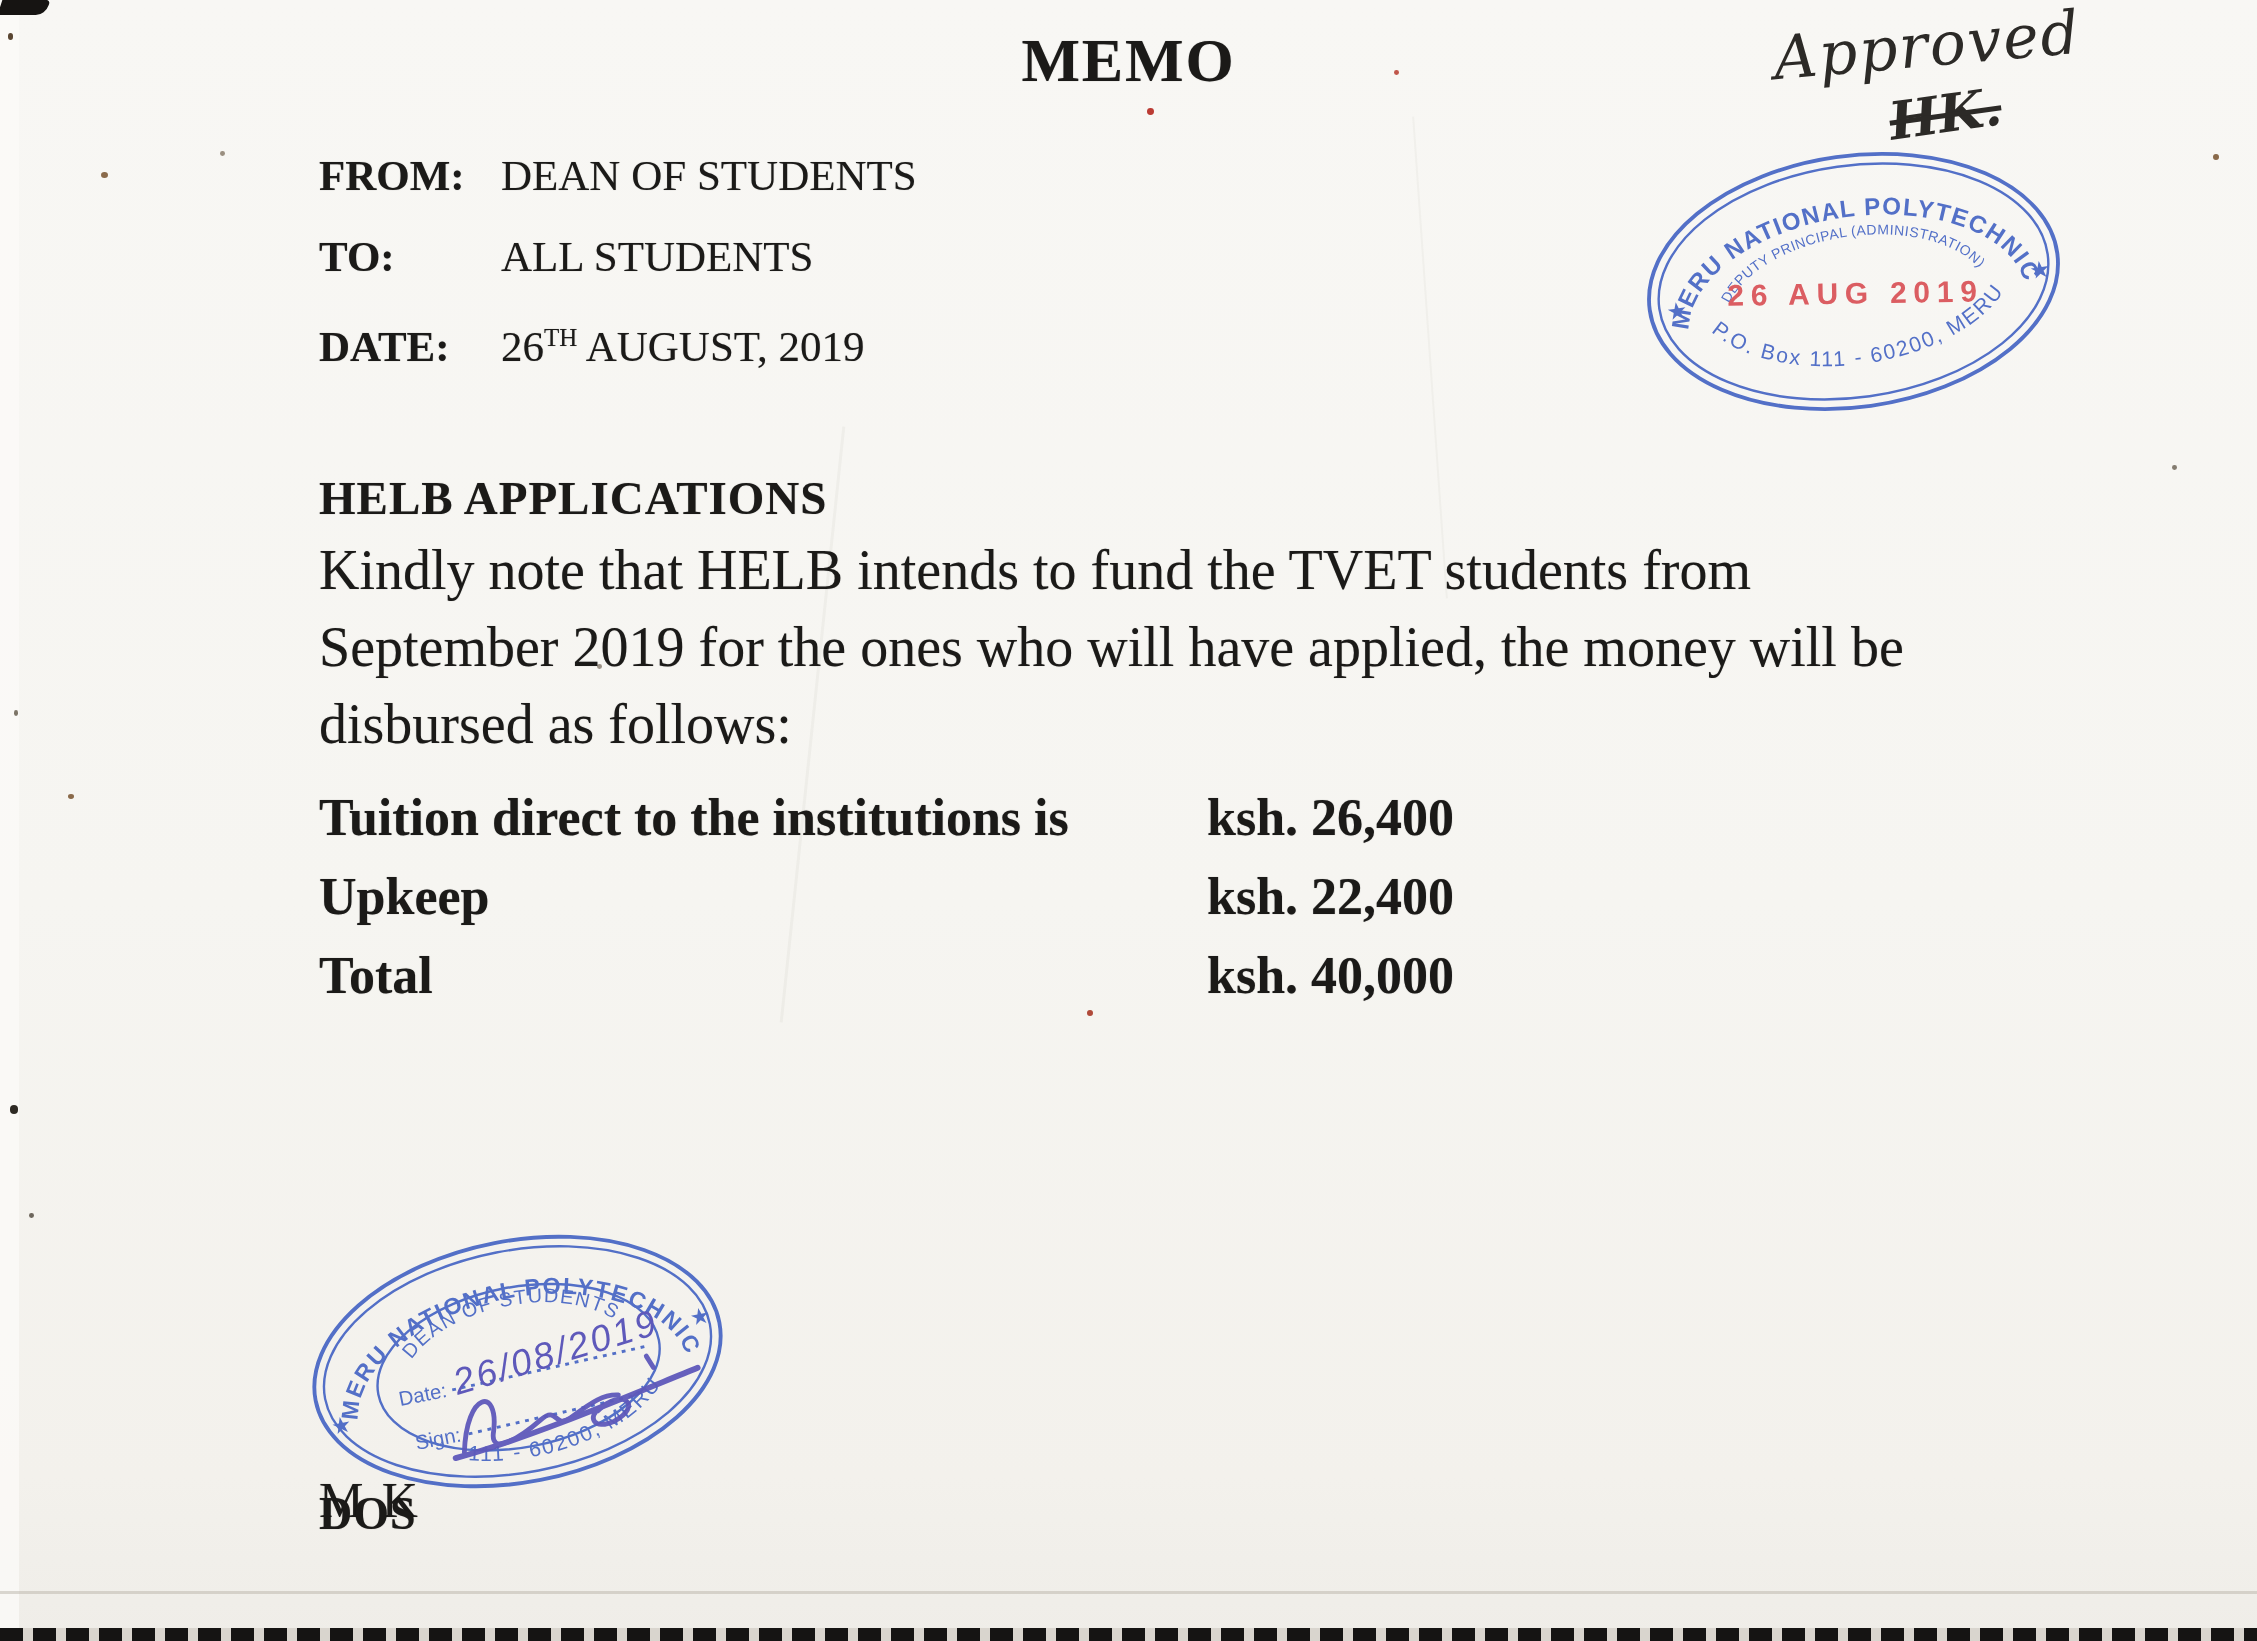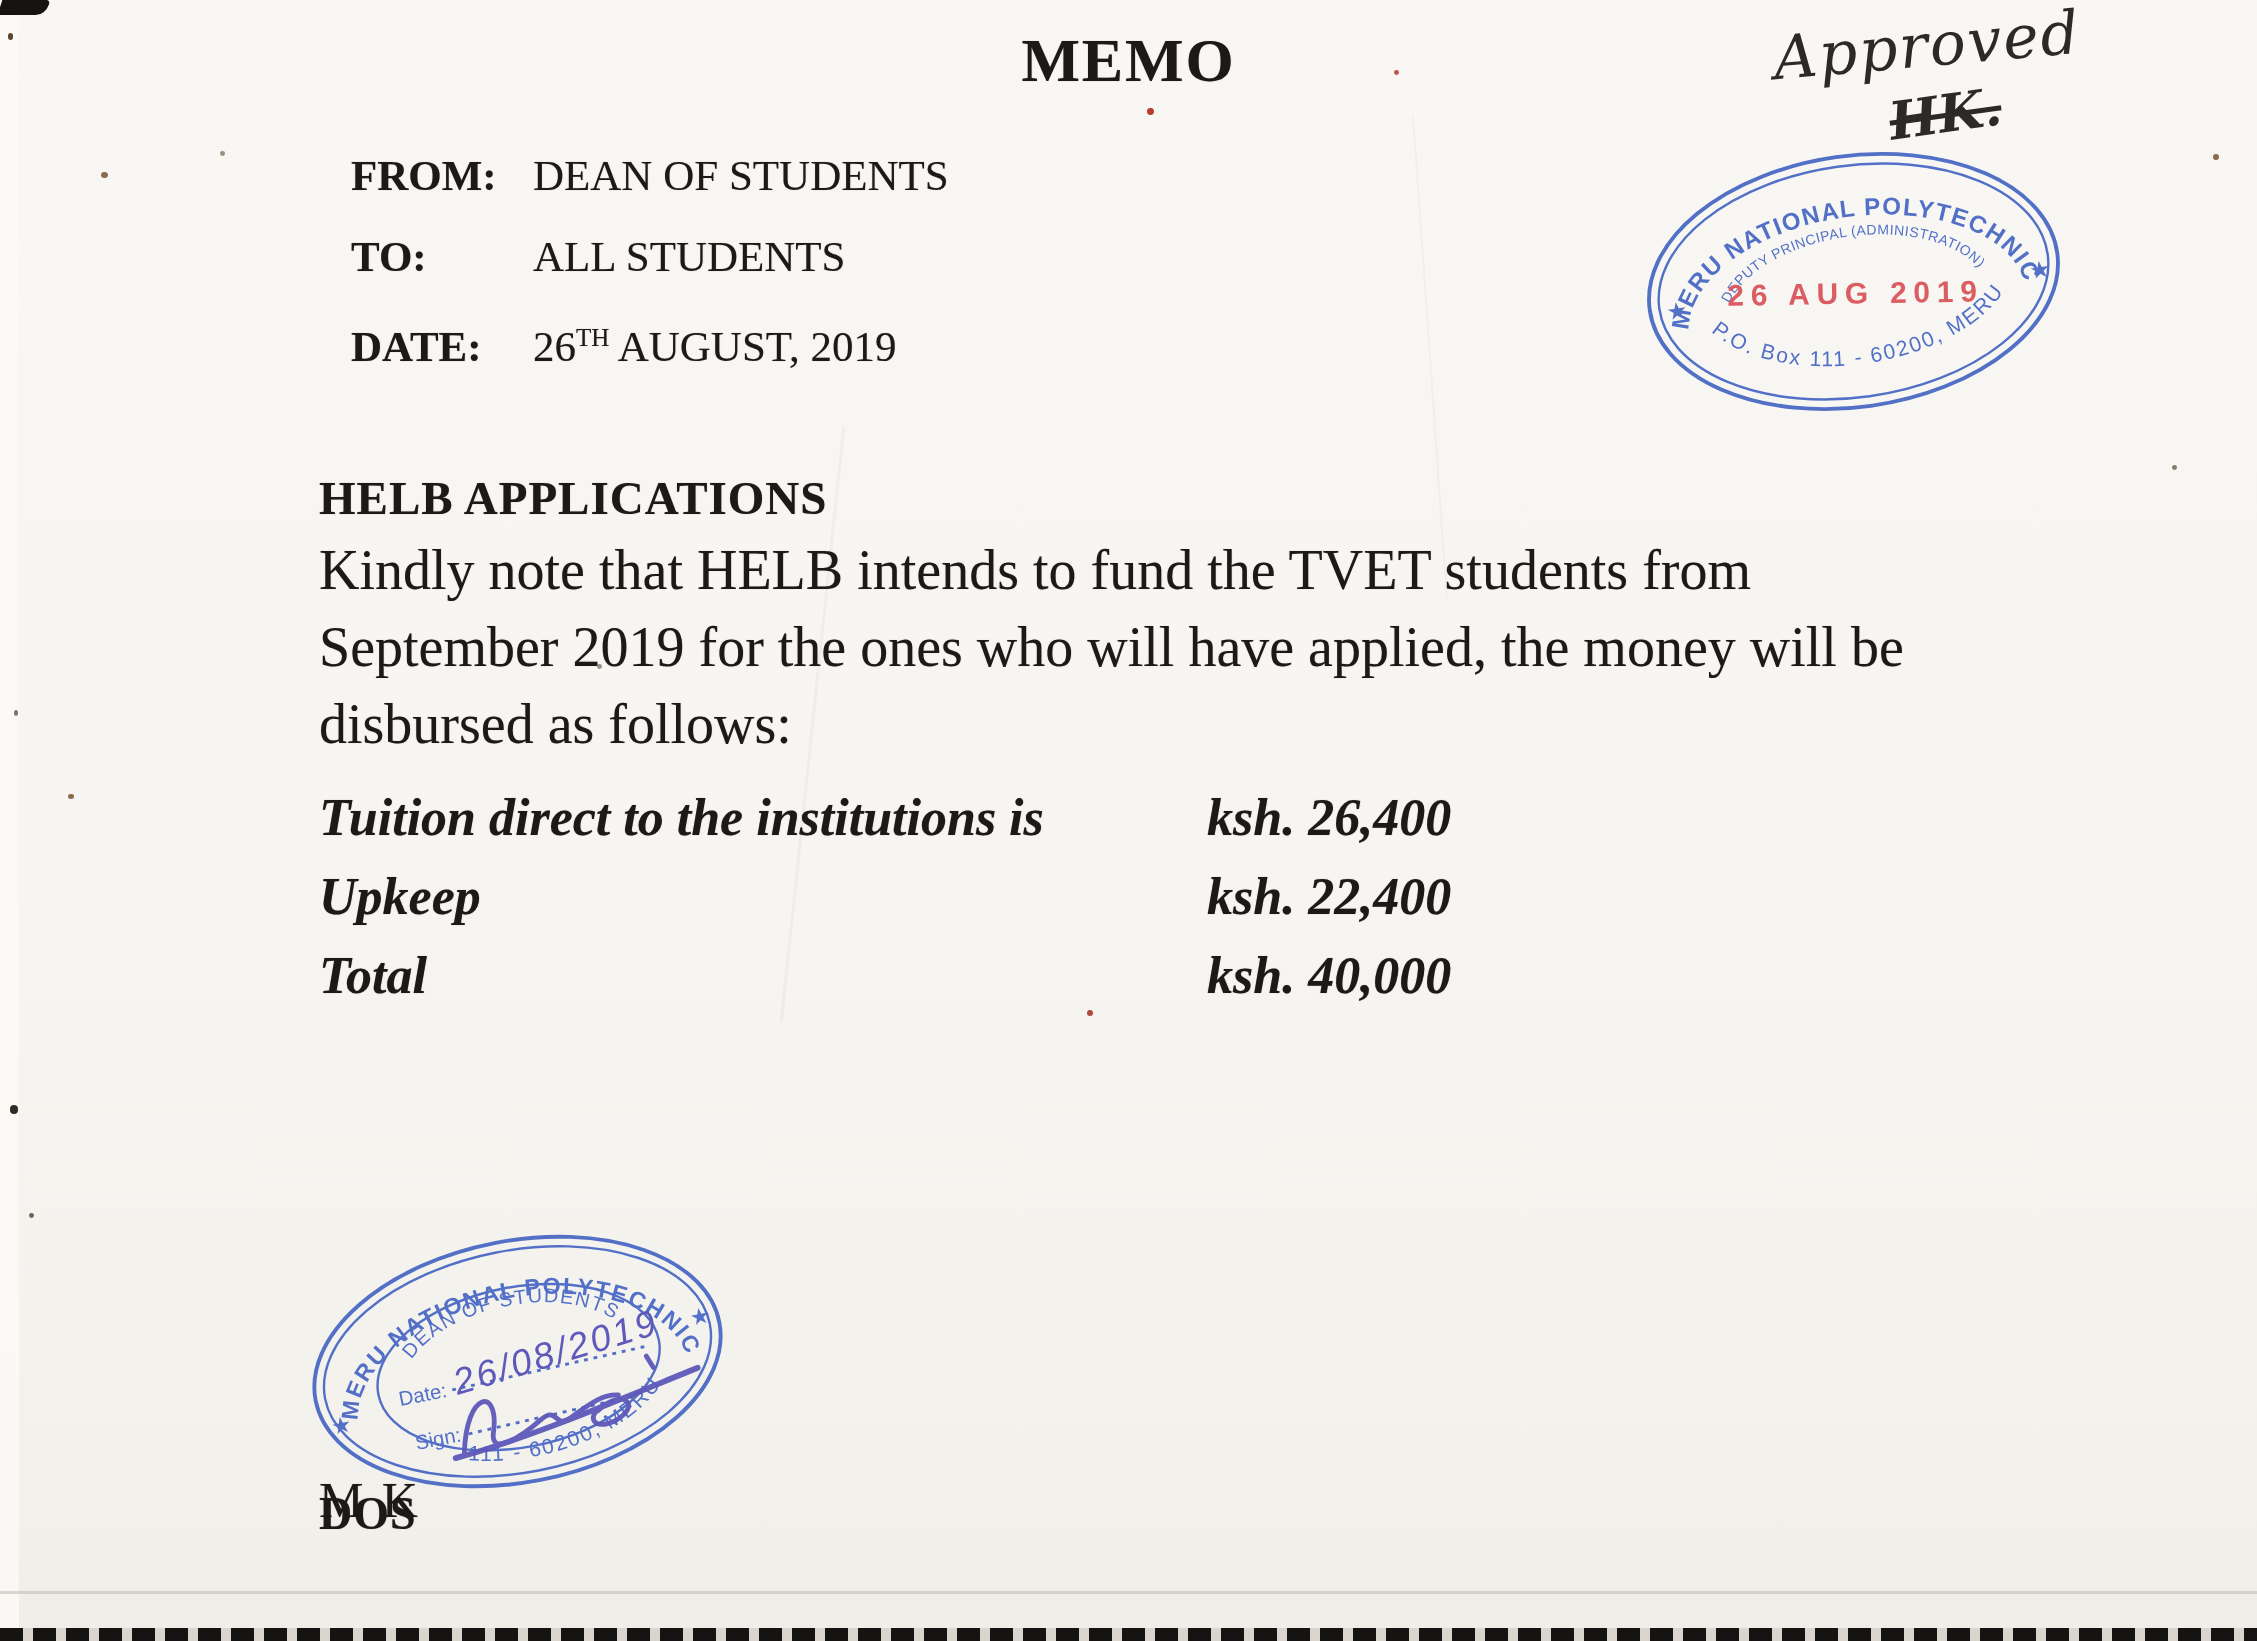--- a/index.html
+++ b/index.html
@@ -16,31 +16,31 @@
         background:repeating-linear-gradient(90deg,#151413 0 23px,#d9d5ce 23px 33px);}
   .speck{position:absolute;border-radius:50%;}
 
   .memo-title{position:absolute;left:0;top:25px;width:2257px;text-align:center;
         font-size:62px;font-weight:bold;letter-spacing:1.9px;text-shadow:0 0 1px rgba(0,0,0,.4);}
   .approved{position:absolute;left:1773px;top:9.7px;font-size:60px;font-style:italic;
         font-family:"DejaVu Serif",serif;color:#2c2a27;transform:rotate(-5deg);letter-spacing:1.9px;}
   .initials{position:absolute;left:1889px;top:83px;font-size:52px;font-style:italic;font-weight:bold;
         font-family:"DejaVu Serif",serif;color:#2c2a27;transform:rotate(-8deg);text-decoration:line-through;}
 
-  .hdr{position:absolute;left:319px;top:135px;font-size:43px;margin-left:32px;}
+  .hdr{position:absolute;left:319px;top:135px;font-size:43px;}
   .hdr-row{height:81px;line-height:81px;white-space:nowrap;}
   .hdr-label{display:inline-block;width:182px;font-weight:bold;text-shadow:0 0 1px rgba(0,0,0,.4);}
   .hdr-value{text-shadow:0 0 1px rgba(0,0,0,.35);}
   .hdr sup{font-size:25px;}
 
   .heading{position:absolute;left:319px;top:471px;font-size:47px;font-weight:bold;letter-spacing:1px;text-shadow:0 0 1px rgba(0,0,0,.4);}
   .para{position:absolute;left:319px;font-size:56px;line-height:77px;text-shadow:0 0 1px rgba(0,0,0,.3);}
   .para1{top:532px;}
   .amounts{position:absolute;left:319px;top:778px;font-size:52px;font-weight:bold;text-shadow:0 0 1px rgba(0,0,0,.4);}
-  .amt-row{position:relative;height:79px;line-height:79px;white-space:nowrap;font-style:italic;}
+  .amt-row{position:relative;height:79px;line-height:79px;white-space:nowrap;}
   .amt-val{position:absolute;left:888px;top:0;}
   .para2{top:1007px;}
   .b{font-weight:bold;}
   .mk{position:absolute;left:319px;top:1471px;font-size:50px;letter-spacing:2.9px;text-shadow:0 0 1px rgba(0,0,0,.35);}
   .dos{position:absolute;left:319px;top:1487px;font-size:46px;font-weight:bold;letter-spacing:1px;text-shadow:0 0 1px rgba(0,0,0,.4);}
 
   .stamp{position:absolute;opacity:.88;}
   .stamp-admin{left:1641px;top:151px;transform:rotate(-8deg);}
   .stamp-dean{left:305px;top:1236px;transform:rotate(-11deg);}
   .stamp text{font-family:"Liberation Sans",sans-serif;}

